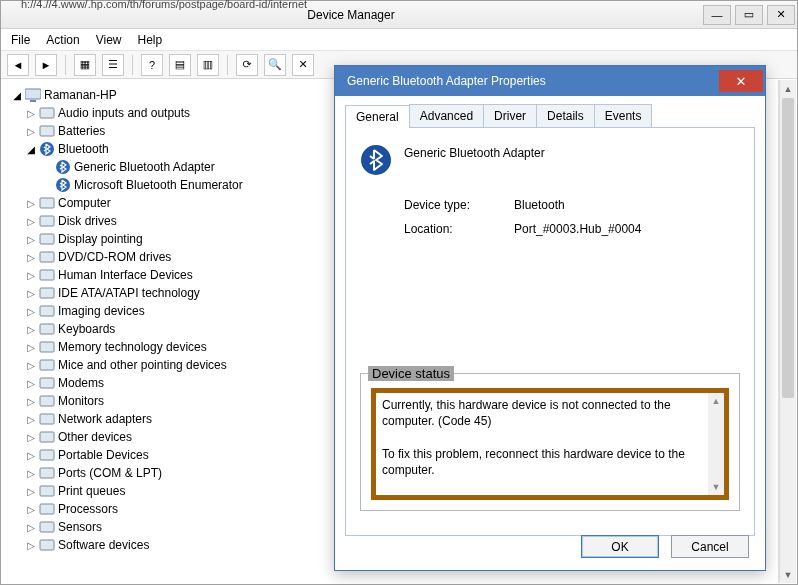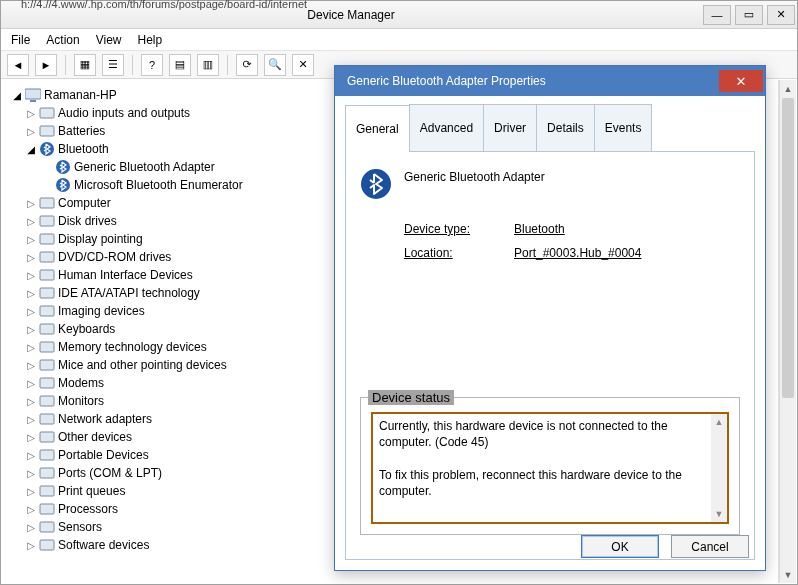--- a/index.html
+++ b/index.html
@@ -38,37 +38,37 @@
 .scrollbar .arr.dn { bottom: 0; }
 
 
 .dialog { position: absolute; left: 334px; top: 65px; width: 432px; height: 506px; background: #fff; border: 1px solid #4473b3; box-shadow: 0 4px 14px rgba(0,0,0,0.25); }
 .dlg-title { height: 30px; background: #4a7cc0; color: #fff; display: flex; align-items: center; padding: 0 0 0 12px; }
 .dlg-title .t { flex: 1; font-size: 12px; text-align: left; }
 .dlg-title .close { width: 44px; height: 22px; background: #c84436; color: #fff; display: flex; align-items: center; justify-content: center; margin-right: 2px; font-size: 13px; }
 
 .dlg-body { padding: 8px 10px; }
 .tabs { display: flex; border-bottom: 1px solid #b7c6d6; }
-.tab { padding: 16px 10px; font-size: 12px; border: 1px solid #b7c6d6; border-bottom: none; background: #eef3f8; margin-right: -1px; }
+.tab { padding: 4px 10px; font-size: 12px; border: 1px solid #b7c6d6; border-bottom: none; background: #eef3f8; margin-right: -1px; }
 .tab.active { background: #fff; position: relative; top: 1px; }
 
 .tabpane { border: 1px solid #b7c6d6; border-top: none; padding: 16px 14px 14px; height: 408px; position: relative; }
 .devheader { display: flex; align-items: flex-start; gap: 12px; margin-bottom: 22px; }
 .bt-icon { width: 32px; height: 32px; }
 .devheader .name { font-size: 12px; padding-top: 2px; }
 
 .props { margin-left: 44px; font-size: 12px; }
-.props .row { display: flex; margin-bottom: 10px; text-decoration: underline; }
+.props .row { display: flex; margin-bottom: 10px; }
 .props .row .k { width: 110px; }
 .props .row .v { }
 
 .status-group { position: absolute; left: 14px; right: 14px; top: 230px; }
 .status-group .legend { font-size: 13px; background: #a3a3a3; padding: 0 4px; position: relative; top: 8px; left: 8px; width: fit-content; }
 .status-box { border: 1px solid #b0b8c0; padding: 14px 10px 10px; }
-.status-text { border: 2px solid #a16207; height: 112px; padding: 4px 6px; font-size: 12px; overflow: auto; line-height: 1.35; position: relative; }
+.status-text { border: 5px solid #a16207; height: 112px; padding: 4px 6px; font-size: 12px; overflow: auto; line-height: 1.35; position: relative; }
 .status-text .sb { position: absolute; right: 0; top: 0; bottom: 0; width: 16px; background: #f0f0f0; }
 .status-text .sb .a { position: absolute; left: 0; right: 0; height: 16px; display: flex; align-items: center; justify-content: center; font-size: 9px; color: #888; }
 .status-text .sb .a.u { top: 0; } .status-text .sb .a.d { bottom: 0; }
 
 .dlg-buttons { position: absolute; right: 16px; bottom: 12px; display: flex; gap: 12px; }
 .btn { width: 78px; height: 23px; border: 1px solid #8f9aa8; background: #f3f3f3; font-size: 12px; display: flex; align-items: center; justify-content: center; }
 .btn.primary { border: 1px solid #3d78c6; box-shadow: inset 0 0 0 1px #a9c8ec; }
 
 svg { display: block; }
 </style>

